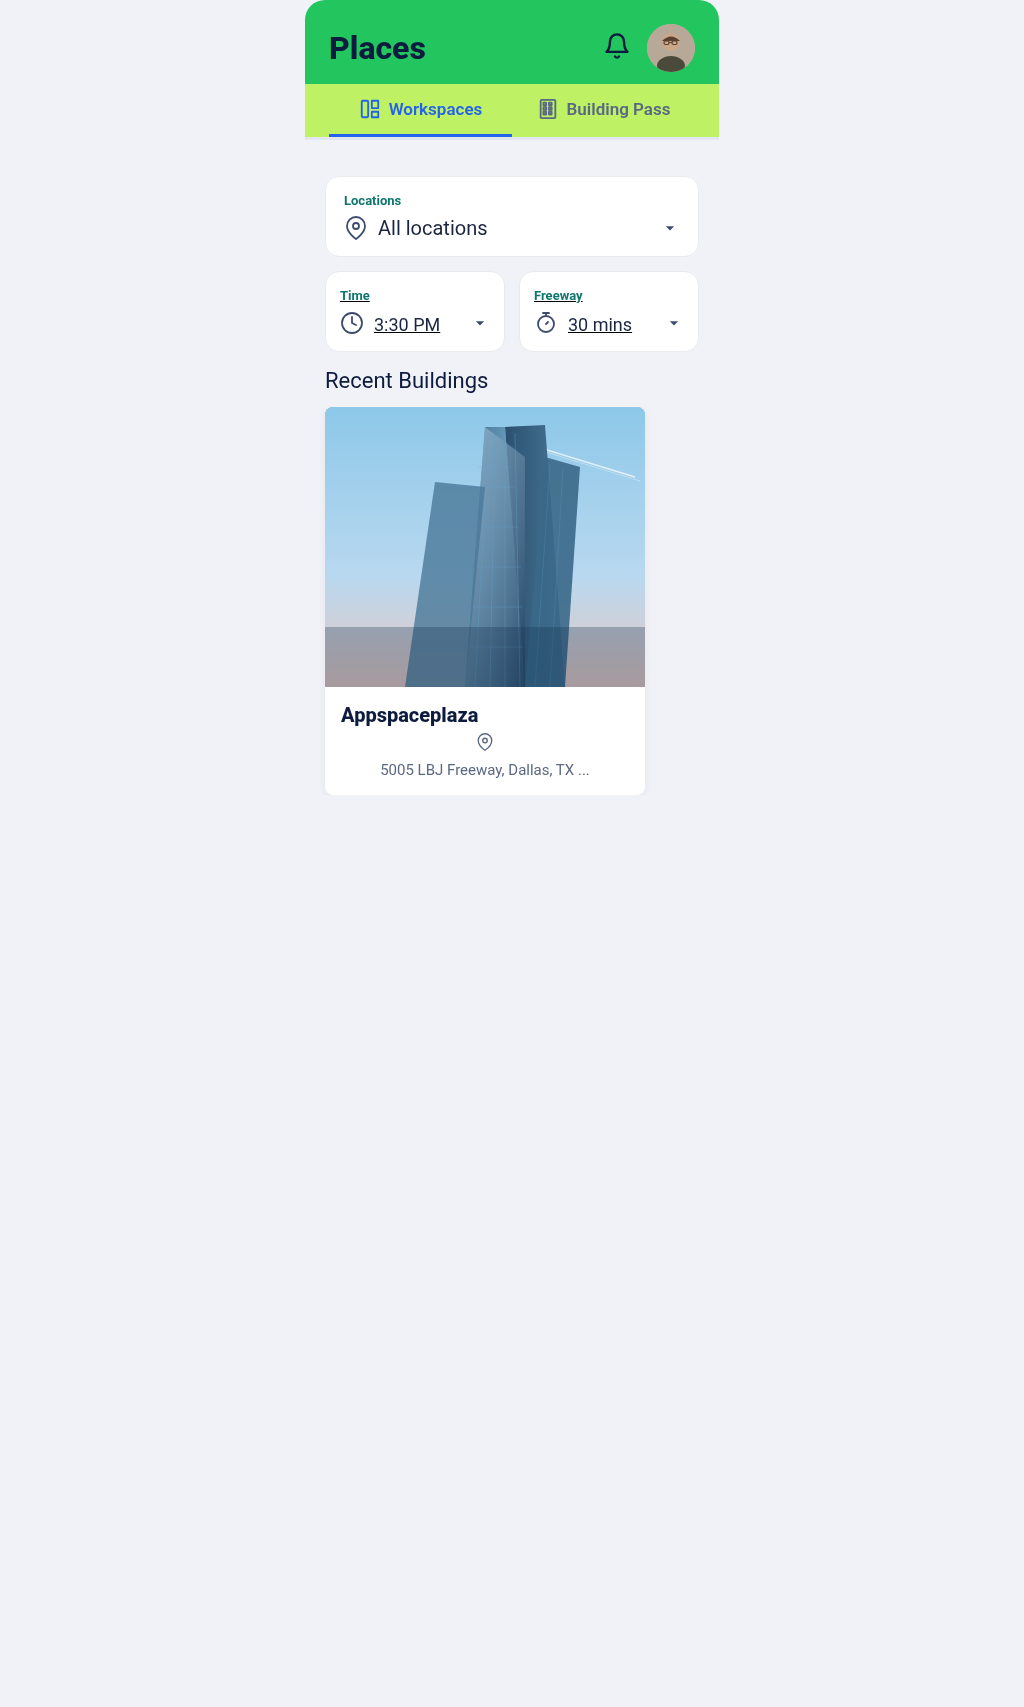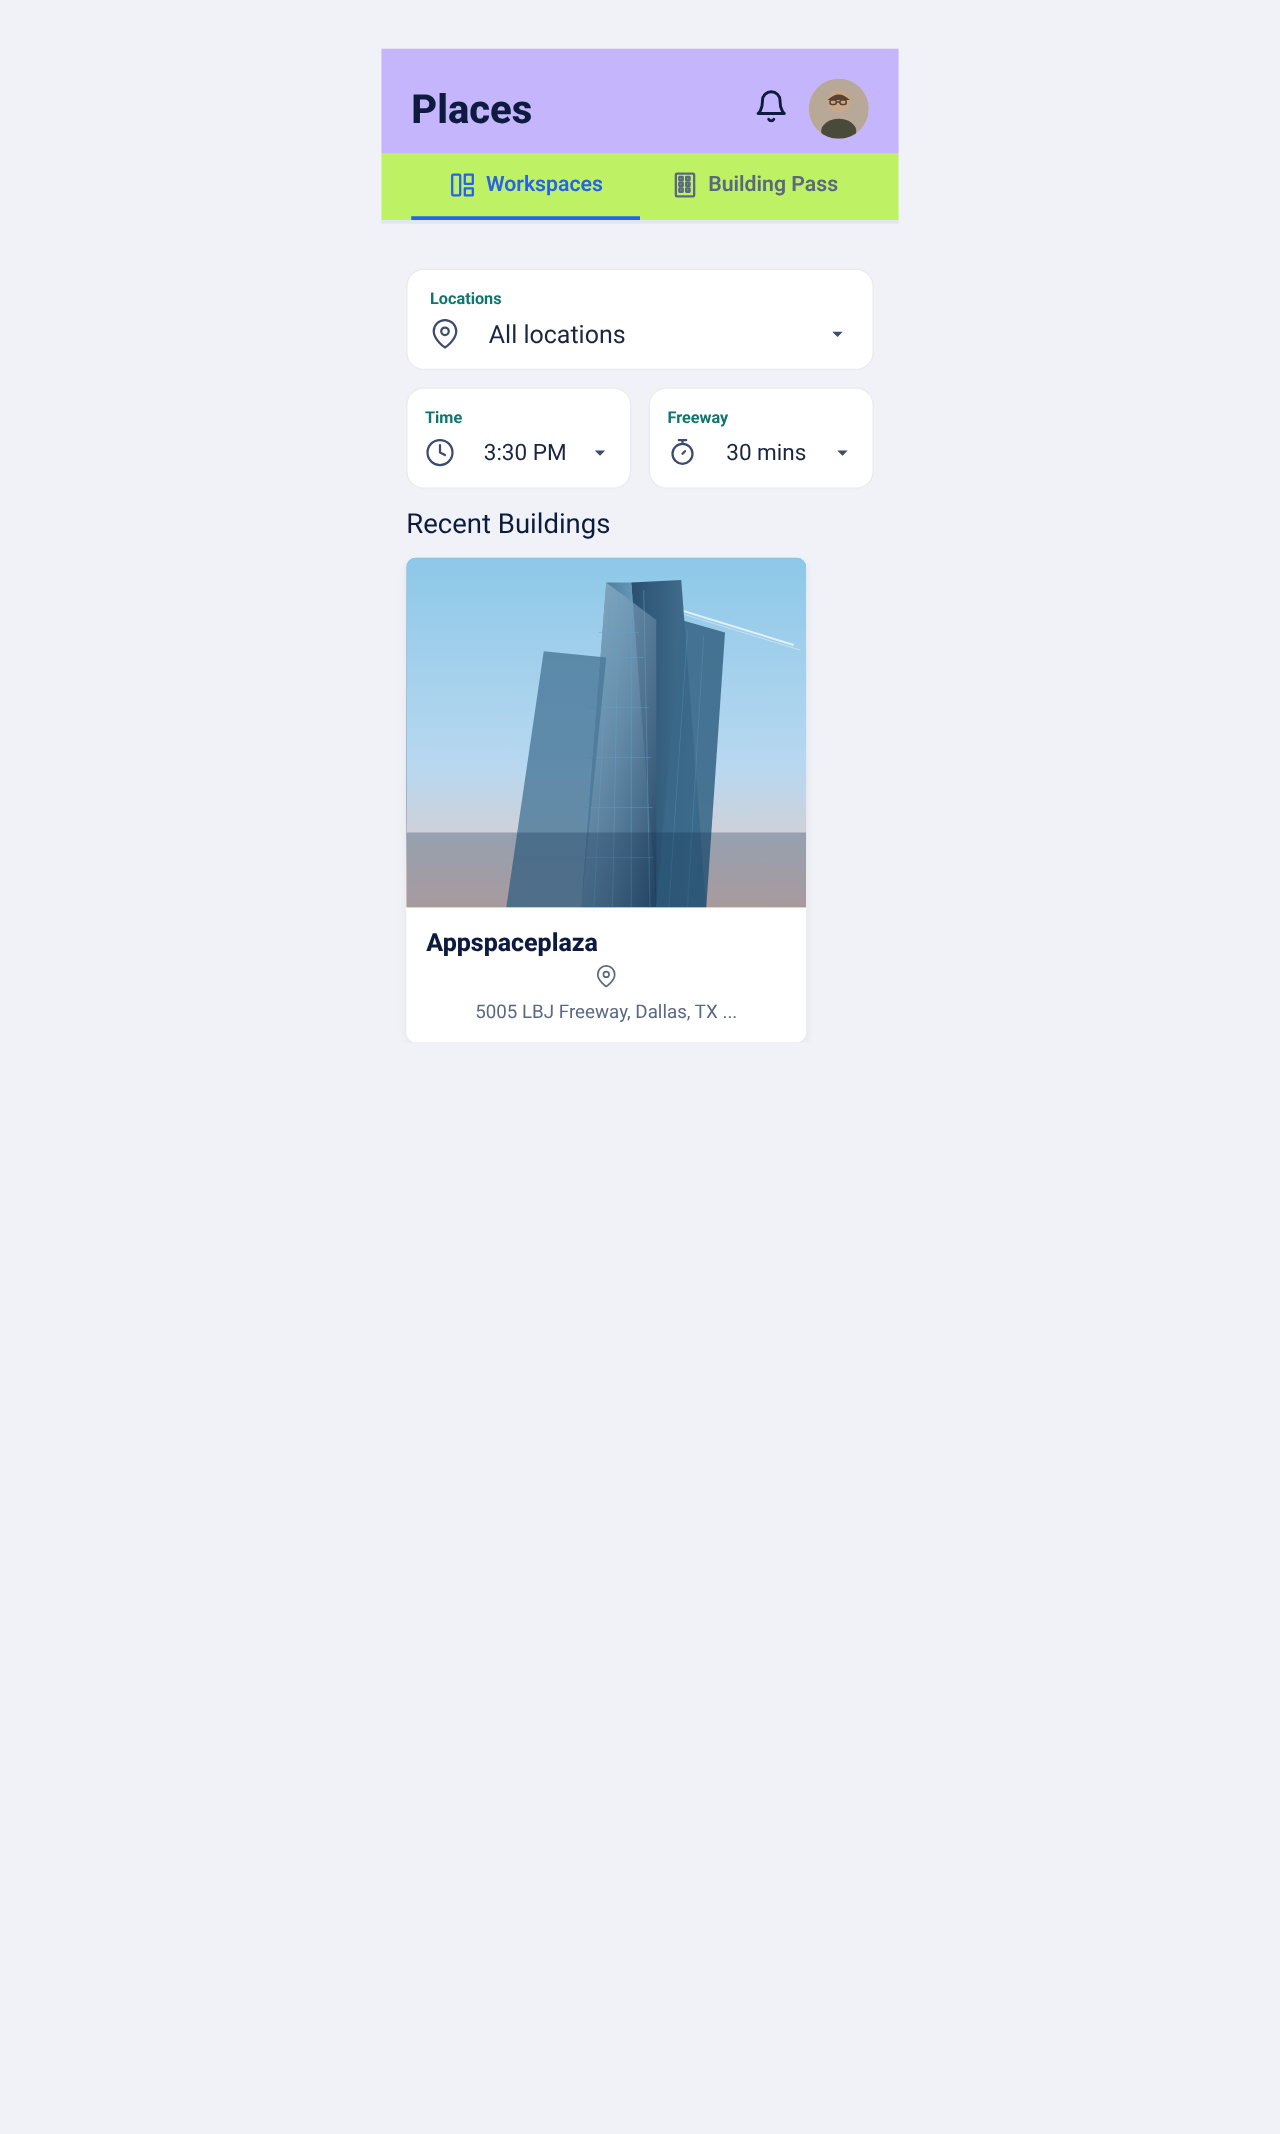--- a/index.html
+++ b/index.html
@@ -25,22 +25,21 @@
       min-height: 100vh;
       padding: 0;
     }
 
     
     .header {
       display: flex;
       align-items: center;
       justify-content: space-between;
       padding: 24px 24px 12px 24px;
-      background: #c4b5fd;
-      margin-top: 39px;
+      background: #22c55e;
     }
 
     .header-title {
       font-size: 32px;
       font-weight: 800;
       color: #0d1b3e;
     }
 
     .header-actions {
       display: flex;
@@ -130,22 +129,22 @@
     }
 
     .filter-value-row {
       display: flex;
       align-items: center;
       justify-content: space-between;
     }
 
     .filter-value-left {
       display: flex;
-      align-items: center;
-      gap: 23px;
+      align-items: flex-end;
+      gap: 10px;
     }
 
     .filter-value-text {
       font-size: 20px;
       color: #1a2540;
       font-weight: 400;
     }
 
     .filter-icon {
       display: flex;
@@ -169,20 +168,21 @@
       width: 20px;
       height: 20px;
       fill: #3d4b6e;
     }
 
     
     .filter-row {
       display: flex;
       gap: 14px;
       margin-bottom: 14px;
+      text-decoration: underline;
     }
 
     .filter-card-half {
       flex: 1;
       background: white;
       border-radius: 14px;
       padding: 16px 14px;
       cursor: pointer;
       border: 1px solid #e8eaf0;
     }

